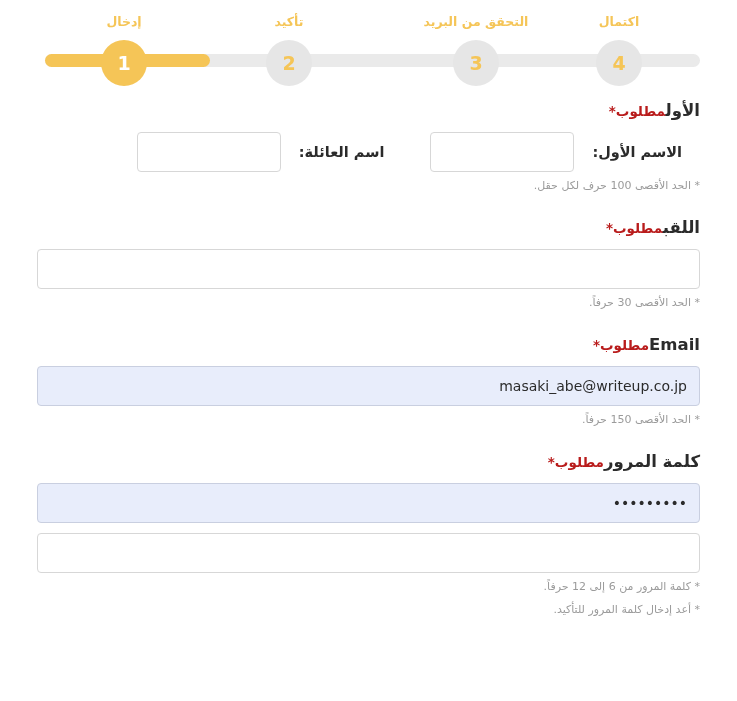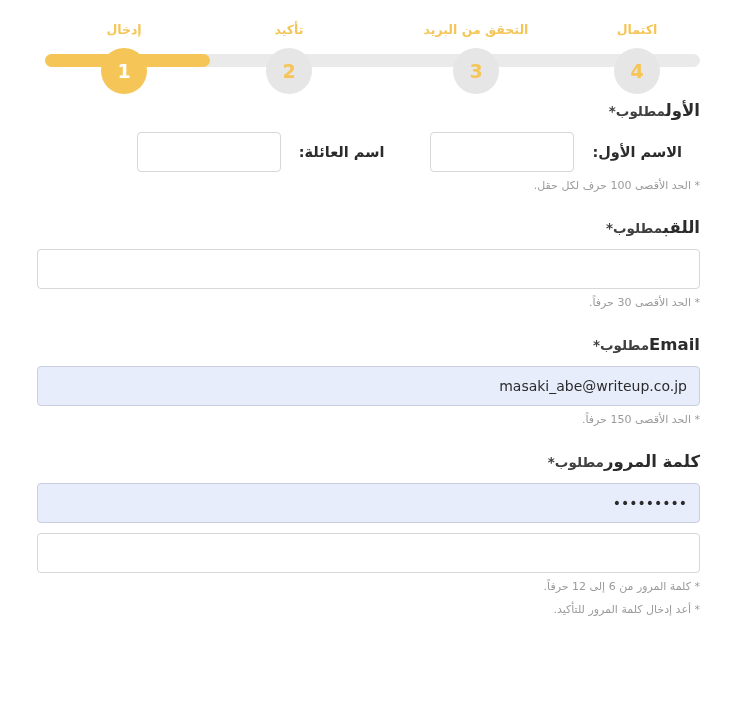--- a/index.html
+++ b/index.html
@@ -37,26 +37,25 @@
     width: 165px;
     height: 13px;
     background: #f5c557;
     border-radius: 7px;
   }
   .step-node {
     position: absolute;
     top: 14px;
     width: 110px;
     text-align: center;
-    margin-top: 8px;
   }
   .step-node.s1 { left: 69px; }
   .step-node.s2 { left: 234px; }
   .step-node.s3 { left: 421px; }
-  .step-node.s4 { left: 582px; }
+  .step-node.s4 { left: 564px; }
 
   .step-label {
     font-size: 12.5px;
     font-weight: bold;
     color: #f5c557;
     line-height: 16px;
     white-space: nowrap;
     margin-bottom: 10px;
   }
   .step-circle {
@@ -84,21 +83,21 @@
   .section { margin-bottom: 0; }
 
   .section-label {
     font-size: 16.5px;
     font-weight: bold;
     color: #2b2b2b;
     text-align: right;
     line-height: 22px;
   }
   .req {
-    color: #404040;
+    color: #b91c1c;
     font-size: 13.5px;
     font-weight: bold;
   }
 
   .hint {
     font-size: 11px;
     color: #9b9b9b;
     text-align: right;
     line-height: 18px;
     margin-top: 5px;

